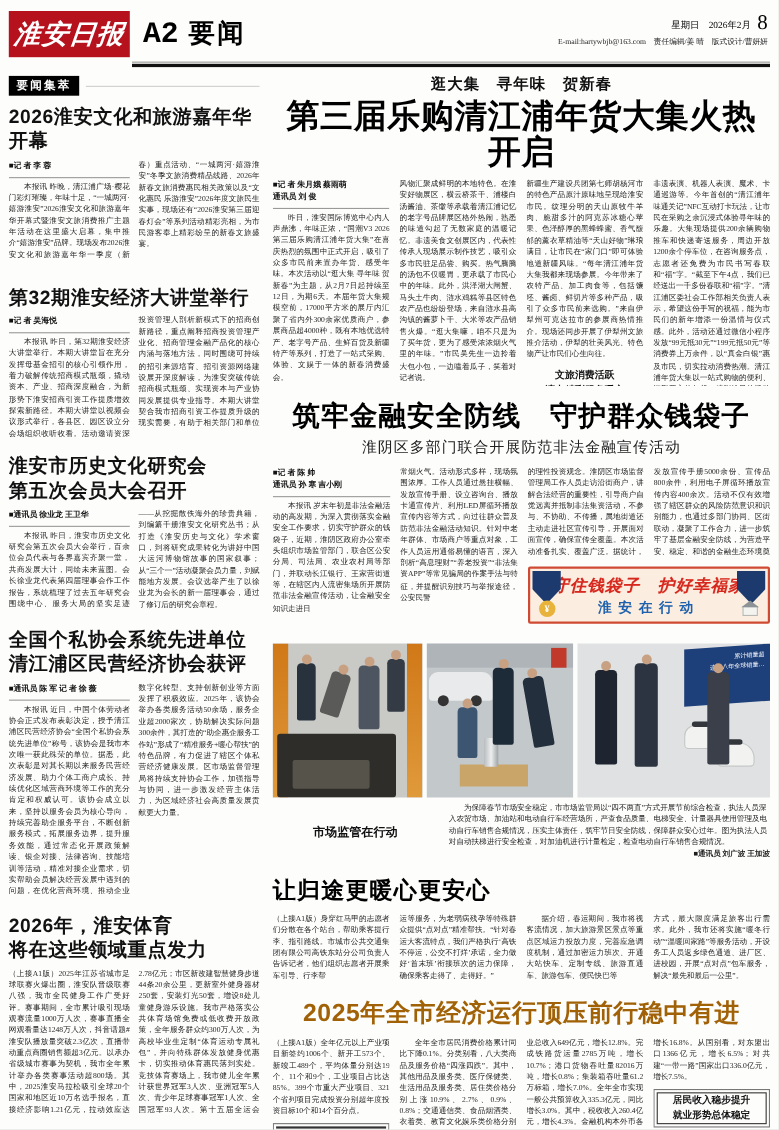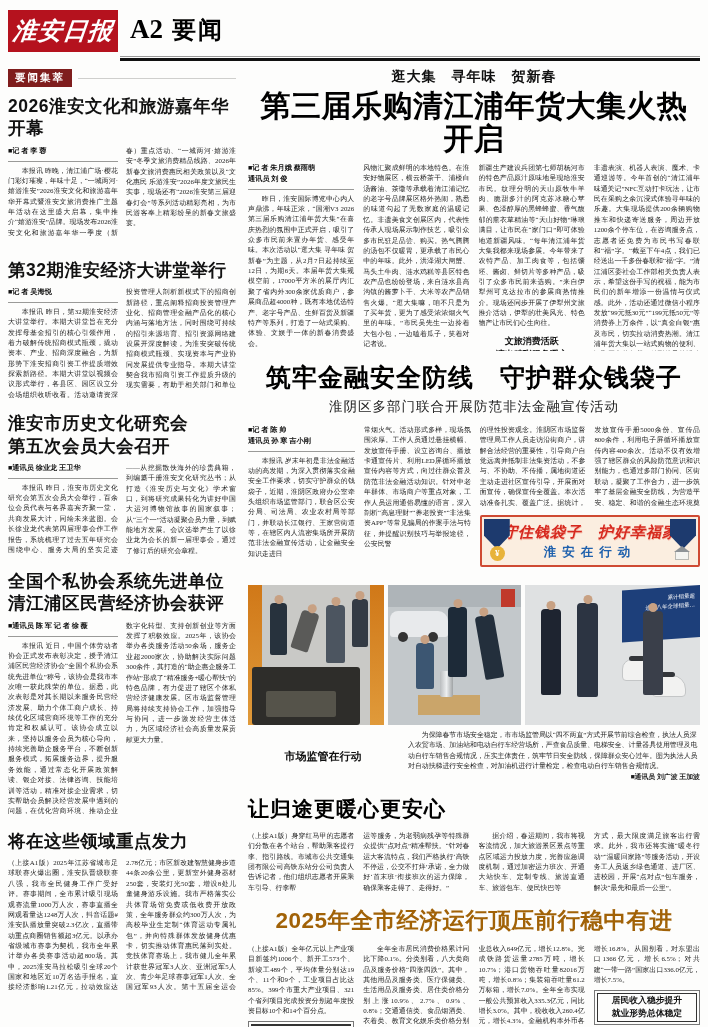--- a/index.html
+++ b/index.html
@@ -5,38 +5,38 @@
   * { margin:0; padding:0; box-sizing:border-box; }
   html,body { background:#e9e9e7; }
   body { font-family:"Liberation Serif", serif; }
   .page { width:708px; height:1027px; margin:0 auto; background:#fdfdfc; overflow:hidden; position:relative; outline:1px solid #d5d5d2; padding:8px 8px 0 8px; }
 
   
   header { position:relative; height:48px; }
   .masthead { position:absolute; left:0; top:2px; width:110px; height:42px; background:#b5121e; color:#fff; display:flex; align-items:center; justify-content:center; z-index:2; }
   .masthead span { font-family:"Liberation Serif", serif; font-style:italic; font-weight:bold; font-size:24px; letter-spacing:1px; transform:skewX(-6deg); }
   .page-sec { position:absolute; left:122px; top:6px; display:flex; align-items:baseline; gap:9px; }
-  .pcode { font-family:Liberation Serif, serif; font-size:27px; font-weight:bold; }
+  .pcode { font-family:Liberation Mono, monospace; font-size:27px; font-weight:bold; }
   .psec { font-family:"Liberation Sans", sans-serif; font-size:24px; font-weight:bold; letter-spacing:2px; }
   .hright { position:absolute; right:2px; top:4px; text-align:right; }
   .dateline { font-size:8.5px; display:flex; align-items:flex-end; justify-content:flex-end; gap:6px; }
   .pnum { font-family:"Liberation Serif", serif; font-size:19px; line-height:0.9; }
   .metaline { font-size:7px; color:#222; margin-top:4px; }
   .hrule { position:relative; height:5px; margin-bottom:6px; }
   .hrule .thin { position:absolute; left:112px; right:0; top:0; height:1px; background:#999; }
   .hrule .thick { position:absolute; left:112px; right:0; top:2px; height:3px; background:#111; }
 
   
   .content { display:flex; gap:12px; }
   .leftcol { width:228px; flex:none; }
   .rightcol { flex:1; min-width:0; }
 
   
   .tagrow { display:flex; align-items:center; gap:6px; margin:2px 0 8px 0; }
-  .tag { background:#7f1d1d; color:#fff; font-family:"Liberation Sans", sans-serif; font-weight:bold; font-size:10.5px; padding:2px 7px; letter-spacing:2px; }
+  .tag { background:#000000; color:#fff; font-family:"Liberation Sans", sans-serif; font-weight:bold; font-size:10.5px; padding:2px 7px; letter-spacing:2px; }
   .tagline { flex:1; height:1px; background:#cfcfcd; }
   .larticle { margin-bottom:11px; }
   .lh { font-family:"Liberation Sans", sans-serif; font-weight:900; color:#111; font-size:17.5px; line-height:1.28; margin-bottom:6px; letter-spacing:0.5px; }
   .lh span { display:block; }
   .lbody { column-count:2; column-gap:8px; column-fill:auto; overflow:hidden; font-size:6.9px; line-height:1.5; color:#1c1c1c; text-align:justify; }
   .byline { font-size:7.2px; font-weight:bold; color:#111; border-bottom:1px solid #9a9a98; padding-bottom:4px; margin-bottom:4px; }
   .byline .b2 { display:block; }
   p.ind { text-indent:2em; }
   .lbody p, .acol p { text-align:justify; }
 
@@ -105,20 +105,27 @@
 <div class="page">
 
   <header>
     <div class="masthead">
         <span>淮安日报</span>
       </div>
     <div class="page-sec">
       <span class="pcode">A2</span>
       <span class="psec">要闻</span>
     </div>
+    <div class="hright">
+      <div class="dateline">
+        <span>星期日　2026年2月</span>
+        <span class="pnum">8</span>
+      </div>
+      <div class="metaline">E-mail:hartywbjb@163.com　责任编辑/姜 晴　版式设计/曹妍妍</div>
+    </div>
   </header>
   <div class="hrule">
       <div class="thin"></div>
       <div class="thick"></div>
     </div>
 
   <div class="content">
 
     <aside class="leftcol">
       <div class="tagrow">
@@ -163,20 +170,21 @@
             <span>清江浦区民营经济协会获评</span>
           </h2>
         <div class="lbody" style="height:198px">
           <div class="byline">■通讯员 陈 军 记 者 徐 薇</div>
           <p class="ind">本报讯 近日，中国个体劳动者协会正式发布表彰决定，授予清江浦区民营经济协会“全国个私协会系统先进单位”称号，该协会是我市本次唯一获此殊荣的单位。据悉，此次表彰是对其长期以来服务民营经济发展、助力个体工商户成长、持续优化区域营商环境等工作的充分肯定和权威认可。该协会成立以来，坚持以服务会员为核心导向，持续完善助企服务平台，不断创新服务模式，拓展服务边界，提升服务效能，通过常态化开展政策解读、银企对接、法律咨询、技能培训等活动，精准对接企业需求，切实帮助会员解决经营发展中遇到的问题，在优化营商环境、推动企业数字化转型、支持创新创业等方面发挥了积极效应。2025年，该协会举办各类服务活动50余场，服务企业超2000家次，协助解决实际问题300余件，其打造的“助企惠企服务工作站”形成了“精准服务+暖心帮扶”的特色品牌，有力促进了辖区个体私营经济健康发展。区市场监督管理局将持续支持协会工作，加强指导与协同，进一步激发经营主体活力，为区域经济社会高质量发展贡献更大力量。</p>
         </div>
       </article>
 
       <article class="larticle">
         <h2 class="lh">
+            <span>2026年，淮安体育</span>
             <span>将在这些领域重点发力</span>
           </h2>
         <div class="lbody" style="height:142px">
           <p>（上接A1版）2025年江苏省城市足球联赛火爆出圈，淮安队晋级联赛八强，我市全民健身工作广受好评。赛事期间，全市累计吸引现场观赛流量1000万人次，赛事直播全网观看量达1248万人次，抖音话题#淮安队播放量突破2.3亿次，直播带动重点商圈销售额超3亿元。以承办省级城市赛事为契机，我市全年累计举办各类赛事活动超800场。其中，2025淮安马拉松吸引全球20个国家和地区近10万名选手报名，直接经济影响1.21亿元，拉动效应达2.78亿元；市区新改建智慧健身步道44条20余公里，更新室外健身器材250套，安装灯光50套，增设8处儿童健身游乐设施。我市严格落实公共体育场馆免费或低收费开放政策，全年服务群众约300万人次，为高校毕业生定制“体育运动专属礼包”，并向特殊群体发放健身优惠卡，切实推动体育惠民落到实处。竞技体育赛场上，我市健儿全年累计获世界冠军3人次、亚洲冠军5人次、青少年足球赛事冠军1人次、全国冠军93人次。第十五届全运会上，淮安健儿表现出色，共计收获6金2银9铜。省青少年锦标赛中，我市1460名运动员参加了35个大项、899个小项的角逐，累计收获金牌855枚、银牌77枚、铜牌100枚，位列全省第8。此外，我市全年向省优秀运动队输送运动员61名，位列全省第7。</p>
         </div>
       </article>
     </aside>
 
     <section class="rightcol">
 

